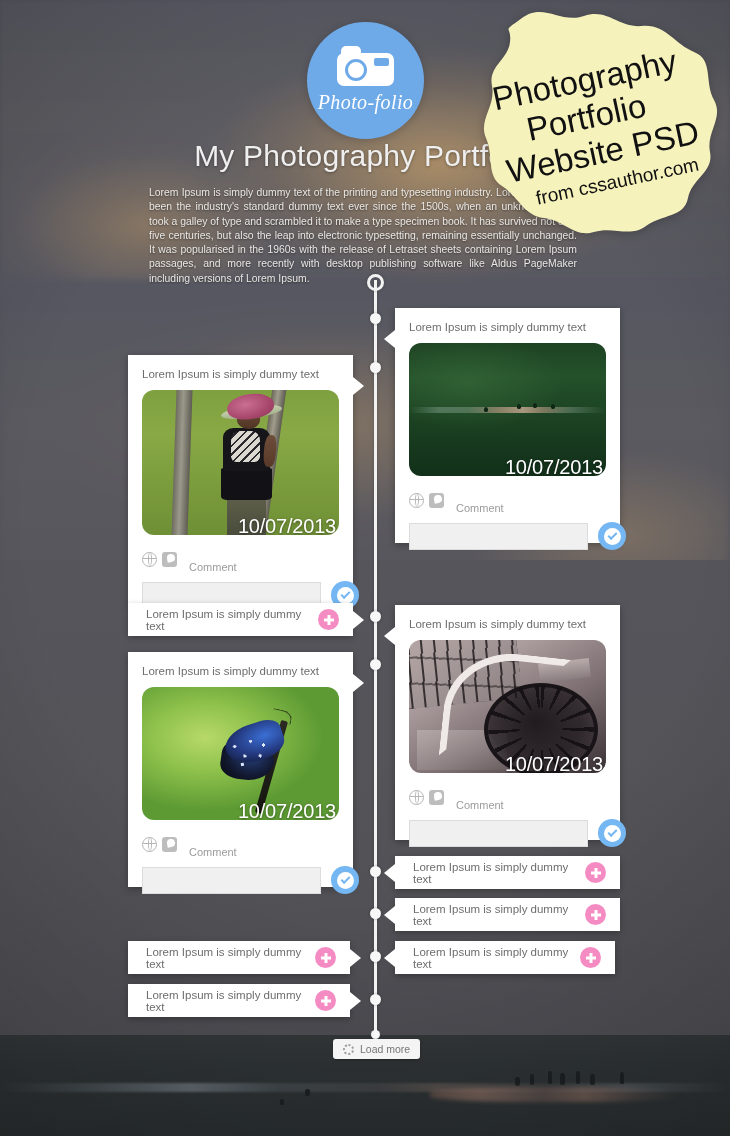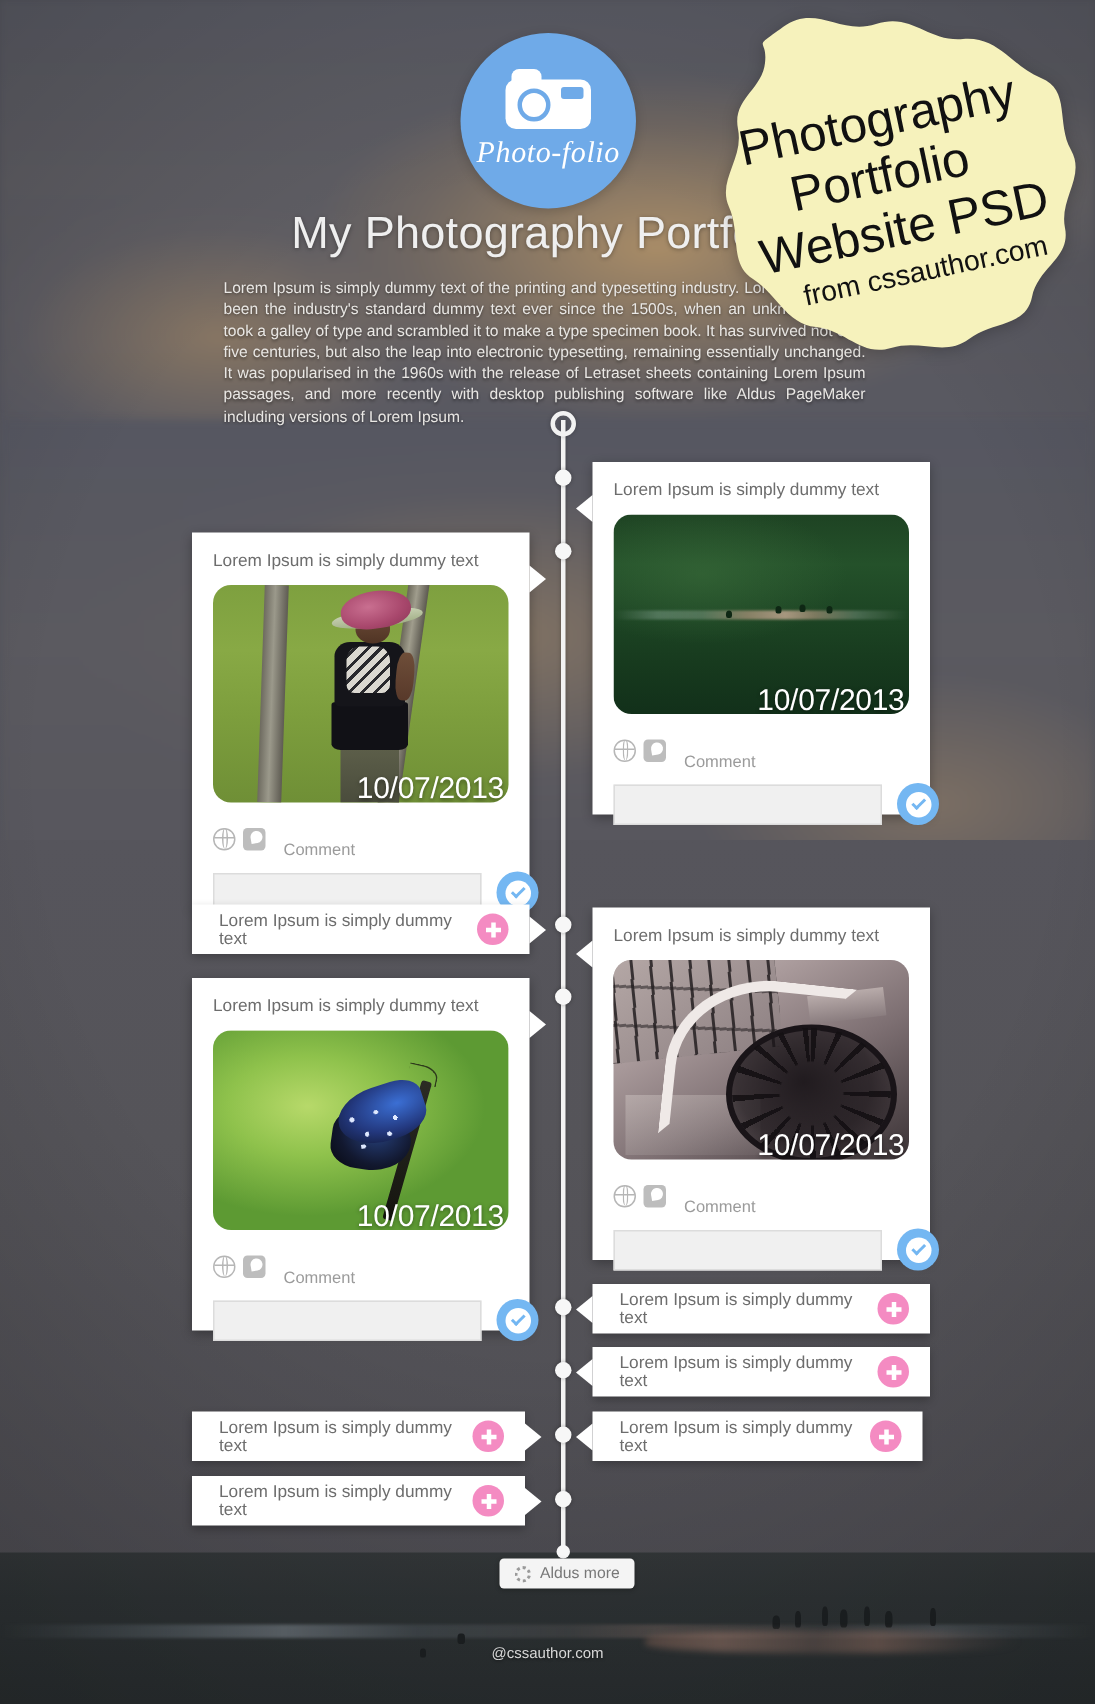--- a/index.html
+++ b/index.html
@@ -712,18 +712,17 @@
   </div>
 
   <div class="mini" style="left:128px;top:984px;width:222px;">
     <div class="arrow-r"></div>
     <div class="txt">Lorem Ipsum is simply dummy text</div>
     <div class="btn-plus"></div>
   </div>
 
   <div class="loadmore">
     <div class="spinner"></div>
-    <div class="lm-label">Aldus more</div>
-  </div>
-
-  <div class="footer">@cssauthor.com</div>
+    <div class="lm-label">Load more</div>
+  </div>
+
 
 </div>
 
 </body></html>

